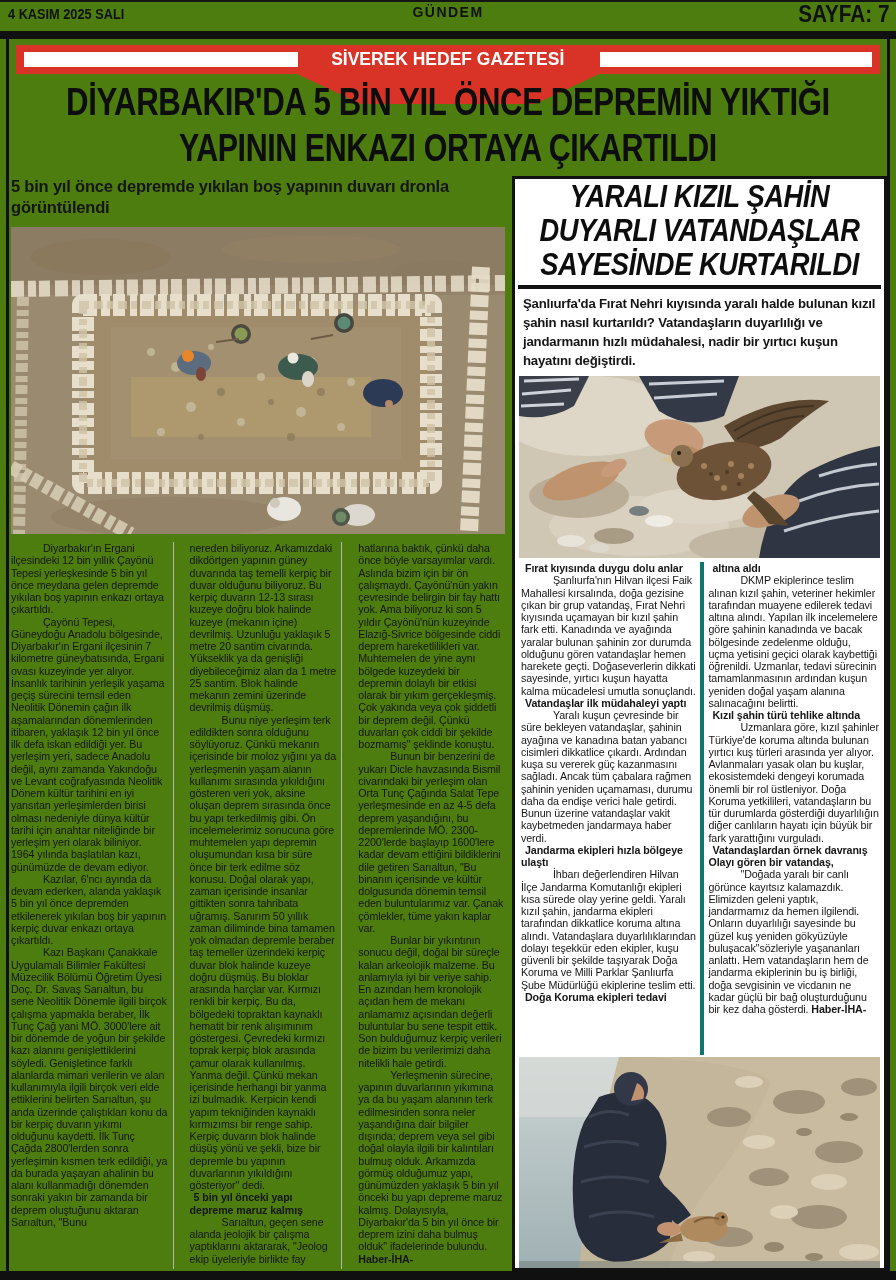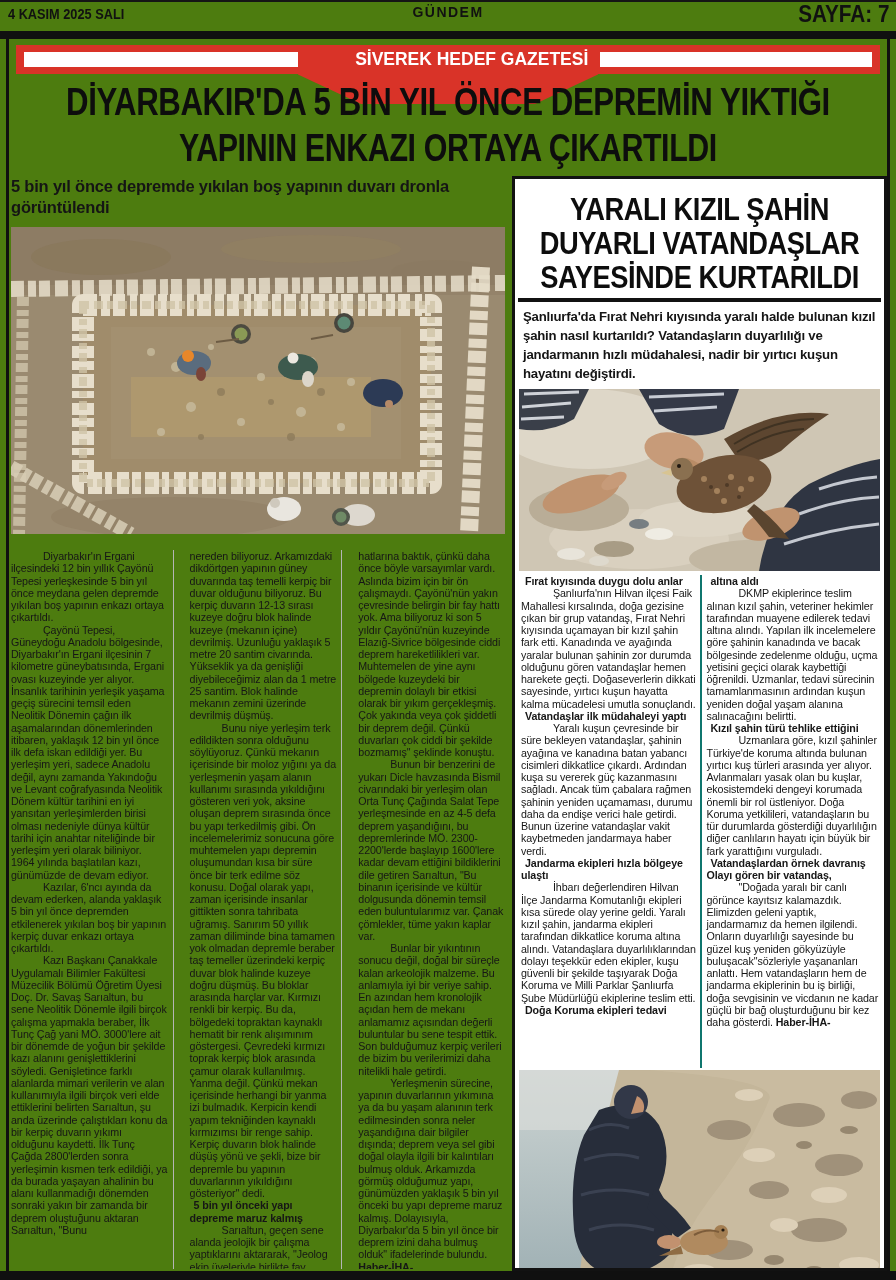--- a/index.html
+++ b/index.html
@@ -23,59 +23,59 @@
             transform:scaleX(.9);transform-origin:right top;white-space:nowrap;}
 
   
   .banner-bar{left:16px;top:45px;width:864px;height:29px;background:#d93328;}
   .banner-inset{position:absolute;top:7px;height:15px;background:#ffffff;}
   .banner-inset.l{left:8px;width:282px;}
   .banner-inset.r{right:8px;width:272px;}
   .banner-tab{left:50%;top:45px;width:300px;height:59px;background:#d93328;
               transform:translateX(-50%);
               clip-path:polygon(0 0,100% 0,100% 50%,79% 100%,21% 100%,0 50%);
-              display:flex;justify-content:flex-end;}
+              display:flex;justify-content:center;}
   .banner-title{margin-top:3px;color:#ffffff;font-size:19px;font-weight:bold;white-space:nowrap;
                 transform:scaleX(.92);letter-spacing:0;}
 
   
   .hl-main{left:50%;white-space:nowrap;font-weight:bold;color:#0d0d0d;
            transform:translateX(-50%) scaleX(.8);letter-spacing:-.5px;}
   .hl-line1{top:80px;font-size:39px;}
   .hl-line2{top:127px;font-size:38px;}
 
   
   .subhead-left{left:11px;top:176px;width:494px;font-size:16.5px;line-height:21px;
                 font-weight:bold;color:#151515;letter-spacing:-.2px;}
   .photo{overflow:hidden;background:#9a8a70;}
   .photo-excavation{left:11px;top:227px;width:494px;height:307px;}
   .cols-left{left:11px;top:542px;width:494px;height:727px;display:flex;overflow:hidden;}
   .col{box-sizing:border-box;}
-  .cols-left .col{width:158px;margin-top:8px;}
+  .cols-left .col{width:158px;}
   .cols-left .col + .col{margin-left:5px;border-left:1px solid #b5b5b5;padding-left:16px;width:165px;}
   .bodytxt{font-size:10.7px;line-height:12.25px;color:#161616;letter-spacing:-.1px;}
   .blk{margin:0;}
   .blk.indent{text-indent:32px;}
   .blk.flow{text-indent:0;}
   .blk.subhead{font-weight:bold;text-indent:4px;}
   .blk.byline{font-weight:bold;}
 
   
   .sidebox{left:512px;top:176px;width:375px;height:1095px;border:3px solid #121212;
            box-sizing:border-box;background:#fff;overflow:hidden;}
   .hl-side{position:relative;text-align:center;font-weight:bold;color:#0d0d0d;font-size:31px;
            line-height:34px;white-space:nowrap;transform:scaleX(.88);letter-spacing:-.5px;}
-  .hl-side-wrap{padding-top:14px;}
+  .hl-side-wrap{padding-top:1px;font-style:italic;}
   .side-rule{height:4px;background:#111;margin:3px 3px 0 3px;}
   .side-lead{font-size:13.2px;line-height:19px;font-weight:bold;color:#151515;
              padding:5px 8px 5px 8px;letter-spacing:-.2px;}
   .photo-hawk{position:relative;margin:1px 4px 0 4px;height:182px;}
   .cols-side{display:flex;padding:4px 5px 0 6px;height:497px;overflow:hidden;box-sizing:border-box;justify-content:center;}
   .cols-side .col{width:178px;}
-  .cols-side .col + .col{margin-left:4px;border-left:2px solid #0f766e;padding-left:4px;width:181px;}
+  .cols-side .col + .col{margin-left:4px;border-left:4px solid #0f766e;padding-left:4px;width:181px;}
   .photo-rescue{position:relative;margin:2px 4px 0 4px;height:212px;}
 </style>
 </head>
 <body>
 
 <div class="page">
 
   <div class="abs topline"></div>
   <div class="abs hdr-date">4 KASIM 2025 SALI</div>
   <div class="abs hdr-section">GÜNDEM</div>
@@ -251,21 +251,21 @@
           <p class="blk indent">Şanlıurfa'nın Hilvan ilçesi Faik Mahallesi kırsalında, doğa gezisine çıkan bir grup vatandaş, Fırat Nehri kıyısında uçamayan bir kızıl şahin fark etti. Kanadında ve ayağında yaralar bulunan şahinin zor durumda olduğunu gören vatandaşlar hemen harekete geçti. Doğaseverlerin dikkati sayesinde, yırtıcı kuşun hayatta kalma mücadelesi umutla sonuçlandı.</p>
           <p class="blk subhead">Vatandaşlar ilk müdahaleyi yaptı</p>
           <p class="blk indent">Yaralı kuşun çevresinde bir süre bekleyen vatandaşlar, şahinin ayağına ve kanadına batan yabancı cisimleri dikkatlice çıkardı. Ardından kuşa su vererek güç kazanmasını sağladı. Ancak tüm çabalara rağmen şahinin yeniden uçamaması, durumu daha da endişe verici hale getirdi. Bunun üzerine vatandaşlar vakit kaybetmeden jandarmaya haber verdi.</p>
           <p class="blk subhead">Jandarma ekipleri hızla bölgeye ulaştı</p>
           <p class="blk indent">İhbarı değerlendiren Hilvan İlçe Jandarma Komutanlığı ekipleri kısa sürede olay yerine geldi. Yaralı kızıl şahin, jandarma ekipleri tarafından dikkatlice koruma altına alındı. Vatandaşlara duyarlılıklarından dolayı teşekkür eden ekipler, kuşu güvenli bir şekilde taşıyarak Doğa Koruma ve Milli Parklar Şanlıurfa Şube Müdürlüğü ekiplerine teslim etti.</p>
           <p class="blk subhead">Doğa Koruma ekipleri tedavi</p>
         </div>
       <div class="col">
           <p class="blk subhead">altına aldı</p>
           <p class="blk indent">DKMP ekiplerince teslim alınan kızıl şahin, veteriner hekimler tarafından muayene edilerek tedavi altına alındı. Yapılan ilk incelemelere göre şahinin kanadında ve bacak bölgesinde zedelenme olduğu, uçma yetisini geçici olarak kaybettiği öğrenildi. Uzmanlar, tedavi sürecinin tamamlanmasının ardından kuşun yeniden doğal yaşam alanına salınacağını belirtti.</p>
-          <p class="blk subhead">Kızıl şahin türü tehlike ettiğini</p>
+          <p class="blk subhead">Kızıl şahin türü tehlike altında</p>
           <p class="blk indent">Uzmanlara göre, kızıl şahinler Türkiye'de koruma altında bulunan yırtıcı kuş türleri arasında yer alıyor. Avlanmaları yasak olan bu kuşlar, ekosistemdeki dengeyi korumada önemli bir rol üstleniyor. Doğa Koruma yetkilileri, vatandaşların bu tür durumlarda gösterdiği duyarlılığın diğer canlıların hayatı için büyük bir fark yarattığını vurguladı.</p>
           <p class="blk subhead">Vatandaşlardan örnek davranış Olayı gören bir vatandaş,</p>
           <p class="blk indent">"Doğada yaralı bir canlı görünce kayıtsız kalamazdık. Elimizden geleni yaptık, jandarmamız da hemen ilgilendi. Onların duyarlılığı sayesinde bu güzel kuş yeniden gökyüzüyle buluşacak"sözleriyle yaşananları anlattı. Hem vatandaşların hem de jandarma ekiplerinin bu iş birliği, doğa sevgisinin ve vicdanın ne kadar güçlü bir bağ oluşturduğunu bir kez daha gösterdi.<b> Haber-İHA-</b></p>
         </div>
     </div>
 
     <div class="photo photo-rescue" aria-label="man-crouching-on-rocky-riverbank-holding-hawk">
       <svg width="361" height="212" viewBox="0 0 361 212" xmlns="http://www.w3.org/2000/svg">
         <defs>
           <linearGradient id="waterg" x1="0" y1="0" x2="0" y2="1">

